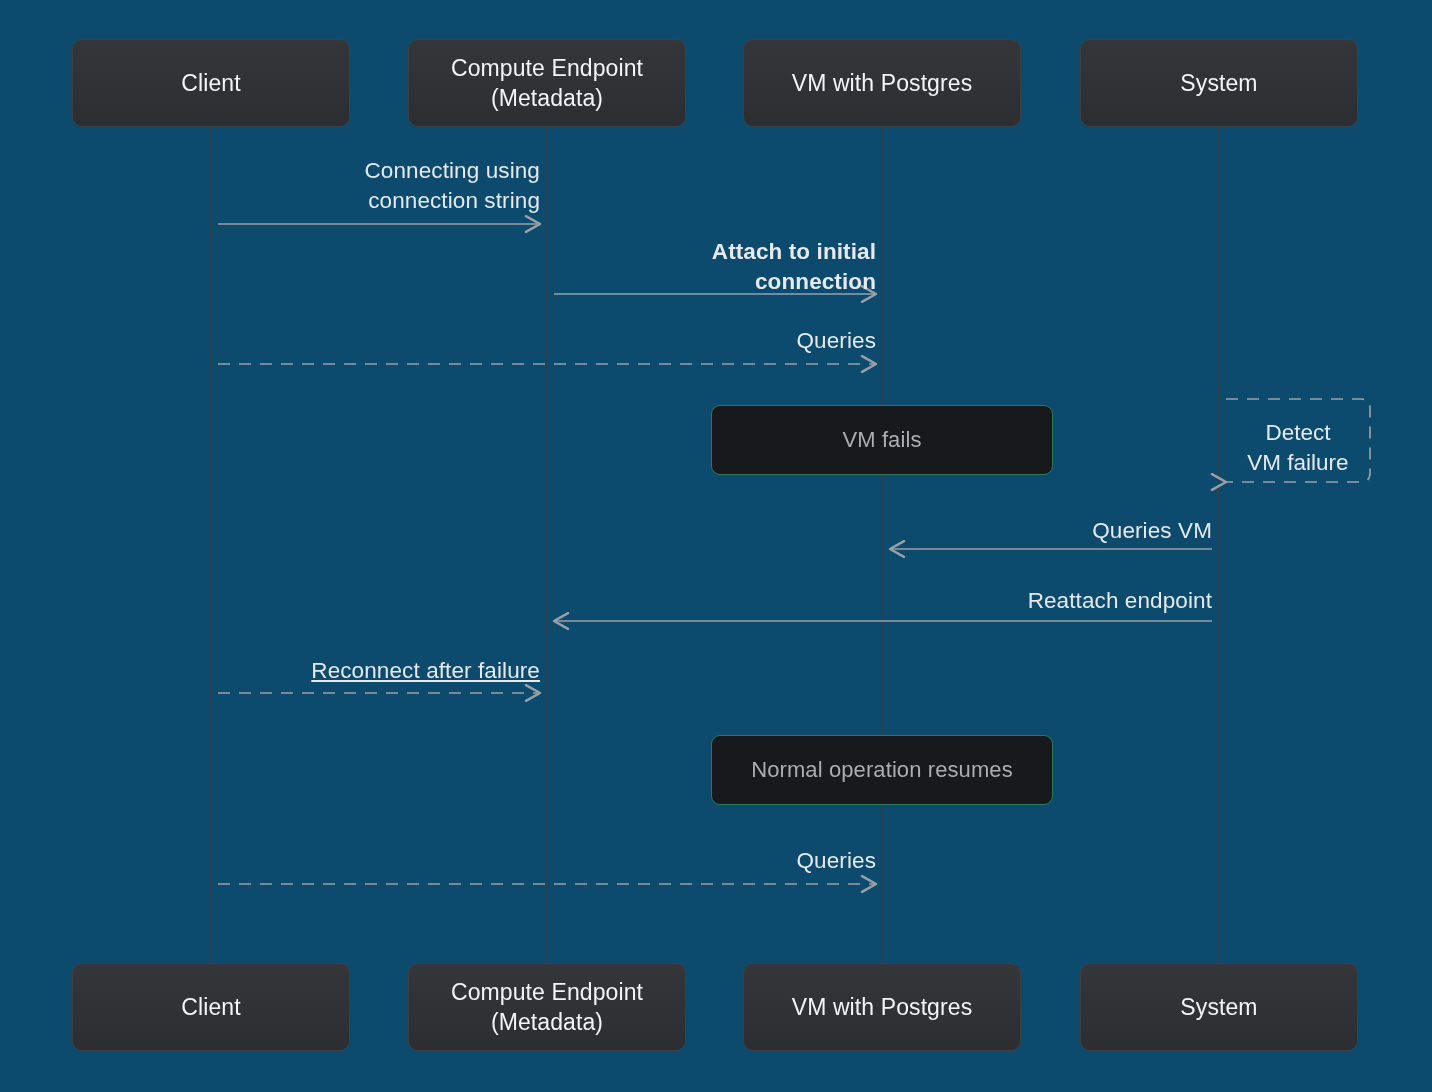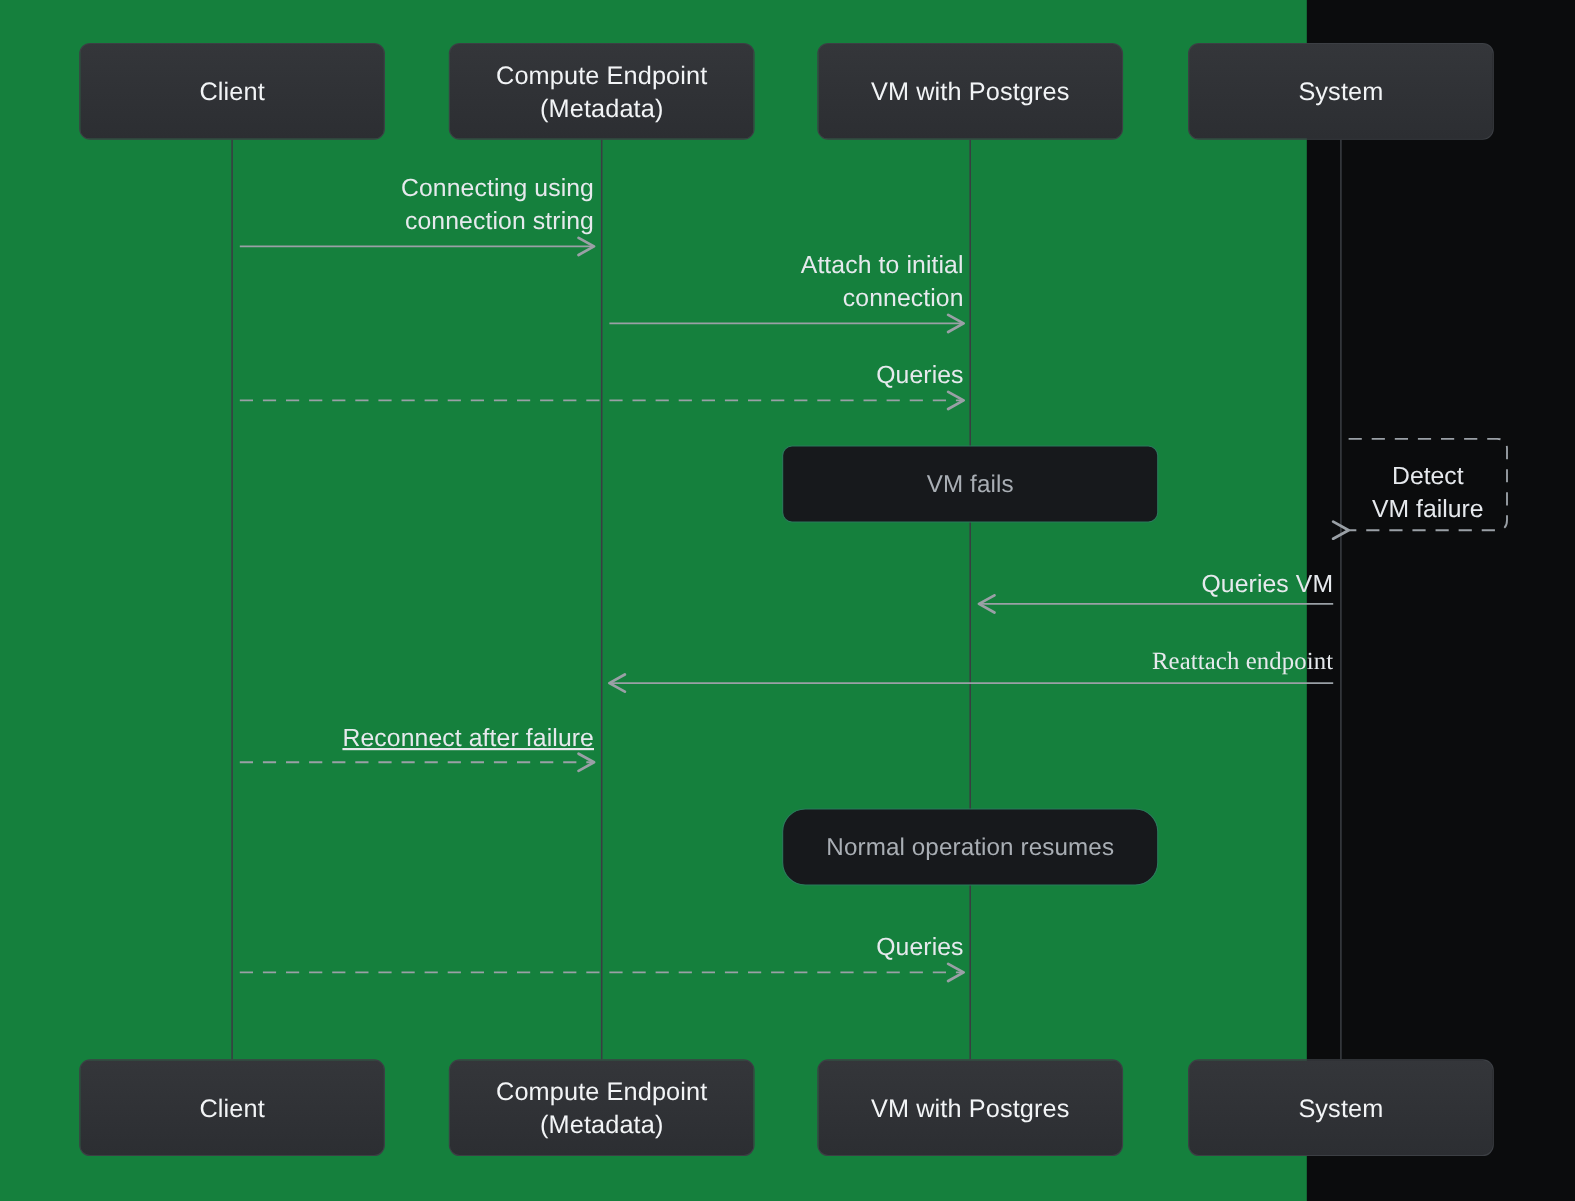--- a/index.html
+++ b/index.html
@@ -9,23 +9,23 @@
   }
   body {
     width: 1432px;
     height: 1092px;
     overflow: hidden;
     font-family: "Liberation Sans", sans-serif;
     color: #dcdfe3;
   }
   #diagram {
     position: relative;
-    width: 1188px;
+    width: 1432px;
     height: 1092px;
-    background: #15803d;
+    background: #0c4a6e;
   }
   #svg-layer {
     position: absolute;
     left: 0;
     top: 0;
     width: 1432px;
     height: 1092px;
   }
   .participant-box {
     position: absolute;
@@ -136,34 +136,34 @@
       <div class="participant-box" style="left: 743px; top: 963px; width: 278px; height: 88px;">
         <span>VM with Postgres</span>
       </div>
       <div class="participant-box" style="left: 1080px; top: 963px; width: 278px; height: 88px;">
         <span>System</span>
       </div>
     </div>
   <div id="message-labels">
       <div class="msg-label" style="left: 218px; top: 156px; width: 322px;">Connecting using
 connection string</div>
-      <div class="msg-label" style="left: 554px; top: 226px; width: 322px;">Attach to initial
+      <div class="msg-label" style="left: 554px; top: 237px; width: 322px; font-weight: bold;">Attach to initial
 connection</div>
       <div class="msg-label" style="left: 218px; top: 326px; width: 658px;">Queries</div>
       <div class="msg-label" style="left: 890px; top: 516px; width: 322px;">Queries VM</div>
-      <div class="msg-label" style="left: 554px; top: 586px; width: 658px; font-family: Liberation Serif, serif;">Reattach endpoint</div>
+      <div class="msg-label" style="left: 554px; top: 586px; width: 658px;">Reattach endpoint</div>
       <div class="msg-label" style="left: 218px; top: 656px; width: 322px; text-decoration: underline;">Reconnect after failure</div>
       <div class="msg-label" style="left: 218px; top: 846px; width: 658px;">Queries</div>
     </div>
   <div id="self-message-labels">
       <div class="self-label" style="left: 1226px; top: 418px; width: 144px;">Detect
 VM failure</div>
     </div>
   <div id="notes">
       <div class="note-box" style="left: 711px; top: 405px; width: 342px; height: 70px;">
         <span>VM fails</span>
       </div>
-      <div class="note-box" style="left: 711px; top: 735px; width: 342px; height: 70px; border-radius: 21px;">
+      <div class="note-box" style="left: 711px; top: 735px; width: 342px; height: 70px;">
         <span>Normal operation resumes</span>
       </div>
     </div>
 
 </div>
 
 </body></html>

